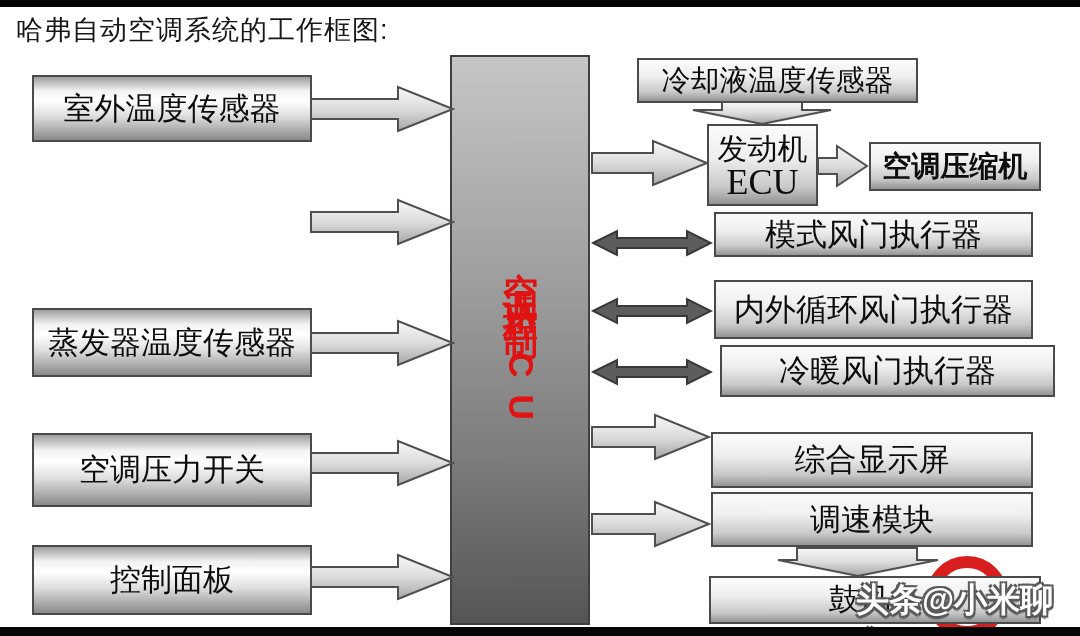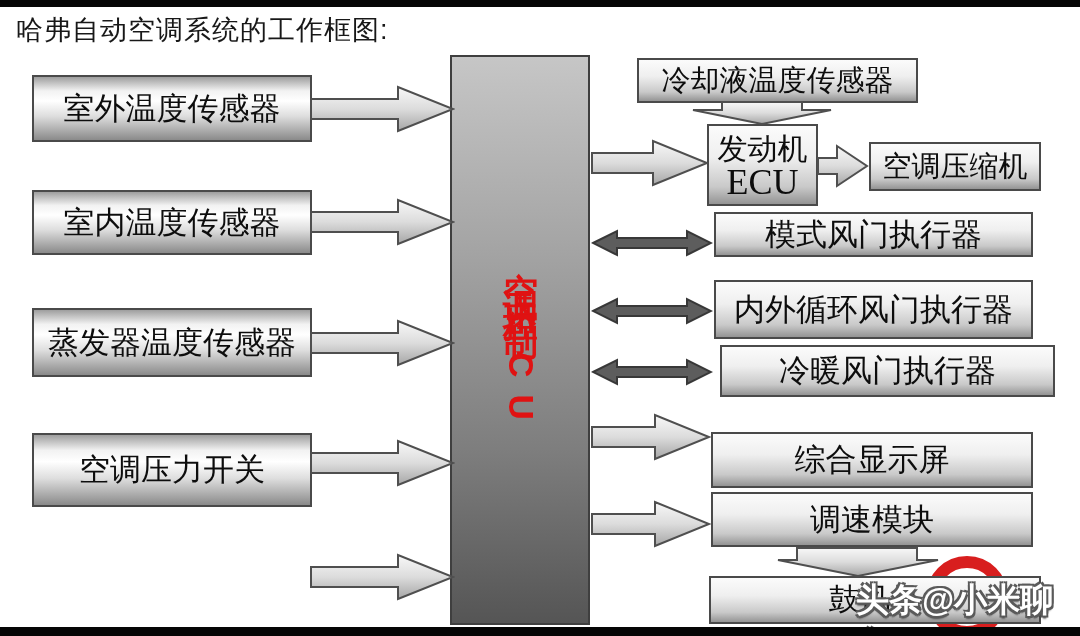--- a/index.html
+++ b/index.html
@@ -48,28 +48,28 @@
   </svg>
 
   <div class="bar" id="topbar"></div>
   <div class="bar" id="botbar"></div>
 
   <div class="title">哈弗自动空调系统的工作框图:</div>
 
   <div class="box g-metal lbl" style="left:32px;top:75px;width:280px;height:67px;">
     <span>室外温度传感器</span>
   </div>
-  <div class="box g-metal lbl" style="left:32px;top:190px;width:280px;height:65px;">
-    <span>室内温度传感器</span>
-  </div>
   <div class="box g-metal lbl" style="left:32px;top:308px;width:280px;height:69px;">
     <span>蒸发器温度传感器</span>
   </div>
   <div class="box g-metal lbl" style="left:32px;top:433px;width:280px;height:74px;">
     <span>空调压力开关</span>
+  </div>
+  <div class="box g-metal lbl" style="left:32px;top:545px;width:280px;height:70px;">
+    <span>控制面板</span>
   </div>
 
   <svg class="arrow" style="left:310px;top:85px;" width="145" height="48">
       <polygon class="light" points="1,14 88,14 88,2 143,24 88,46 88,34 1,34"></polygon>
     </svg>
   <svg class="arrow" style="left:310px;top:198px;" width="145" height="48">
       <polygon class="light" points="1,14 88,14 88,2 143,24 88,46 88,34 1,34"></polygon>
     </svg>
   <svg class="arrow" style="left:310px;top:319px;" width="145" height="48">
       <polygon class="light" points="1,14 88,14 88,2 143,24 88,46 88,34 1,34"></polygon>
@@ -94,21 +94,21 @@
   <svg class="arrow" style="left:591px;top:139px;" width="118" height="48">
     <polygon class="light" points="1,14 62,14 62,2 116,24 62,46 62,34 1,34"></polygon>
     </svg>
   <div class="box g-light" style="left:707px;top:124px;width:111px;height:82px;flex-direction:column;">
     <div class="eng-line1">发动机</div>
     <div class="eng-line2">ECU</div>
   </div>
   <svg class="arrow" style="left:817px;top:144px;" width="52" height="44">
     <polygon class="light" points="1,14 20,14 20,2 50,22 20,42 20,30 1,30"></polygon>
     </svg>
-  <div class="box g-light lbl-sm" style="left:869px;top:142px;width:172px;height:49px;">
+  <div class="box g-light lbl-sm" style="left:869px;top:142px;width:172px;height:49px;font-weight:bold;">
     <span>空调压缩机</span>
   </div>
 
   <svg class="arrow" style="left:591px;top:226px;" width="122" height="34">
     <polygon class="dark" points="2,17 26,5 26,12 96,12 96,5 120,17 96,29 96,22 26,22 26,29"></polygon>
     </svg>
   <div class="box g-light lbl" style="left:714px;top:212px;width:319px;height:45px;">
     <span>模式风门执行器</span>
   </div>
   <svg class="arrow" style="left:591px;top:294px;" width="122" height="34">

